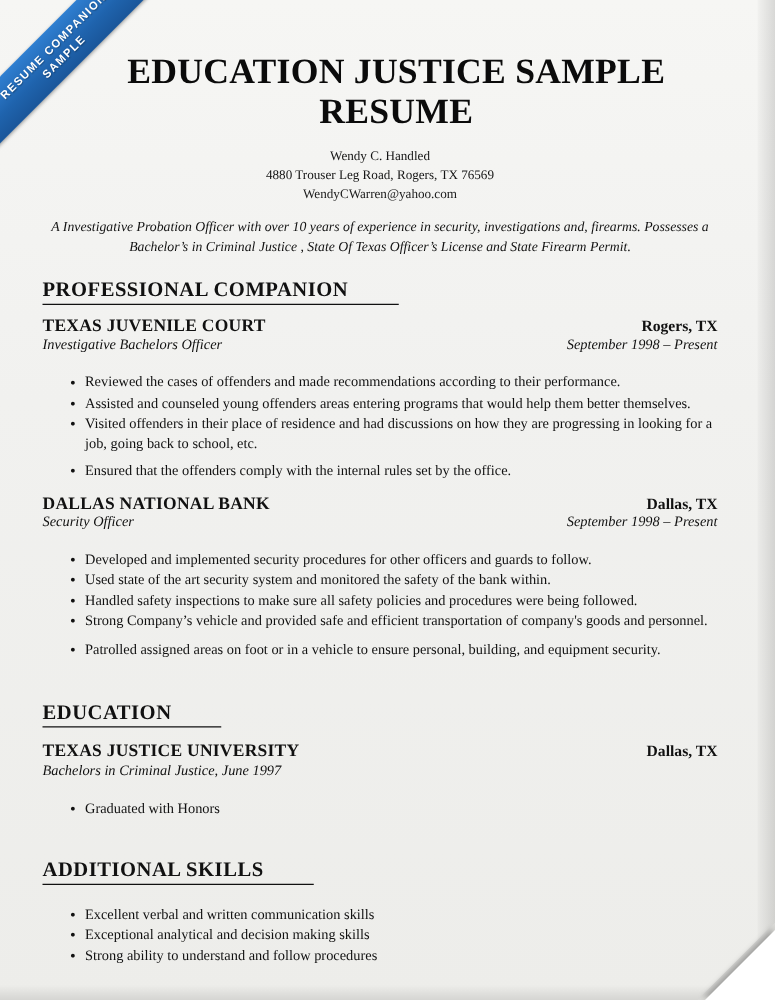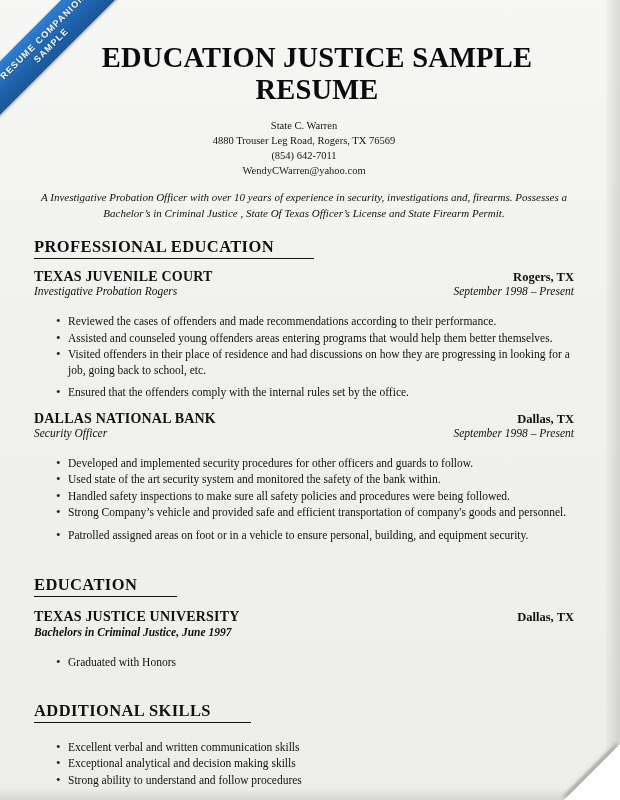--- a/index.html
+++ b/index.html
@@ -188,21 +188,20 @@
     top: -1px;
     font-size: 13px;
   }
   ul.bullets li.spaced { margin-top: 7px; }
 
   .edu-block { margin-top: 12px; }
   .edu-degree {
     font-style: italic;
     font-size: 11.5px;
     margin-top: 1px;
-    font-weight: bold;
   }
 
   ul.tight li { margin-bottom: 0px; }
 
   .skills-list { margin-top: 14px; }
   .skills-list li { margin-bottom: 3px; }
 </style>
 </head>
 <body>
 
@@ -216,38 +215,37 @@
       <span>RESUME COMPANION</span>
       <span>SAMPLE</span>
     </div>
   </div>
 
   <div class="content">
 
     <div class="doc-title">EDUCATION JUSTICE SAMPLE RESUME</div>
 
     <div class="contact">
-      <div>State C. Warren</div>
+      <div>Wendy C. Handled</div>
       <div>4880 Trouser Leg Road, Rogers, TX 76569</div>
-      <div>(854) 642-7011</div>
       <div class="email">WendyCWarren@yahoo.com</div>
     </div>
 
     <div class="summary">A Investigative Probation Officer with over 10 years of experience in security, investigations and,  firearms.  Possesses a Bachelor’s in Criminal Justice , State Of Texas Officer’s License and State Firearm Permit.</div>
 
     <div class="section-wrap">
-      <div class="section-head">PROFESSIONAL EDUCATION</div>
+      <div class="section-head">PROFESSIONAL COMPANION</div>
 
       <div class="job">
         <div class="job-row">
           <div class="job-title">TEXAS JUVENILE COURT</div>
           <div class="job-location">Rogers, TX</div>
         </div>
         <div class="job-row">
-          <div class="job-role">Investigative Probation Rogers</div>
+          <div class="job-role">Investigative Bachelors Officer</div>
           <div class="job-dates">September 1998 – Present</div>
         </div>
         <ul class="bullets">
           <li>Reviewed the cases of offenders and made recommendations according to their performance.</li>
           <li>Assisted and counseled young offenders areas entering programs that would help them better themselves.</li>
           <li>Visited offenders in their place of residence and had discussions on how they are progressing in looking for a job, going back to school, etc.</li>
           <li class="spaced">Ensured that the offenders comply with the internal rules set by the office.</li>
         </ul>
       </div>
 

